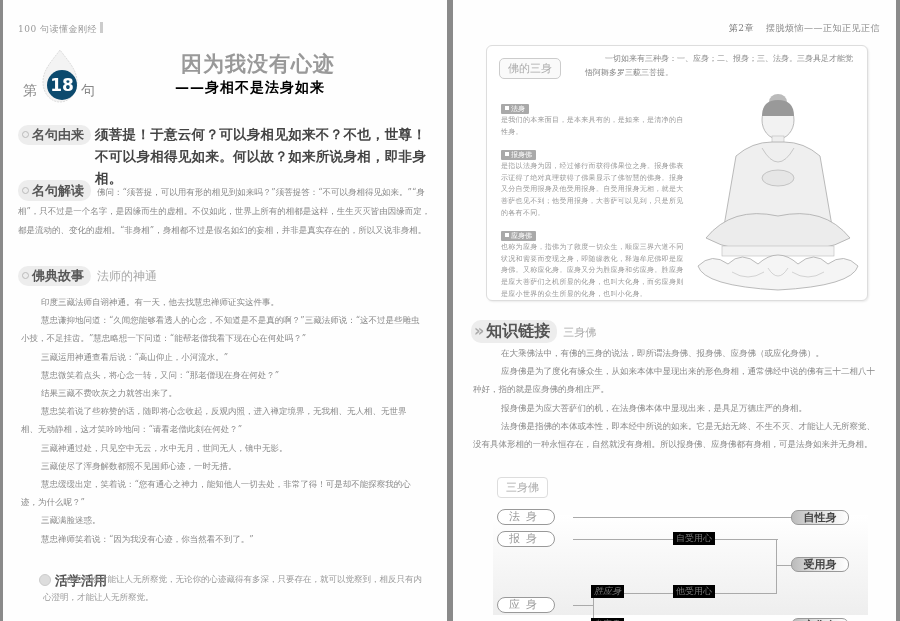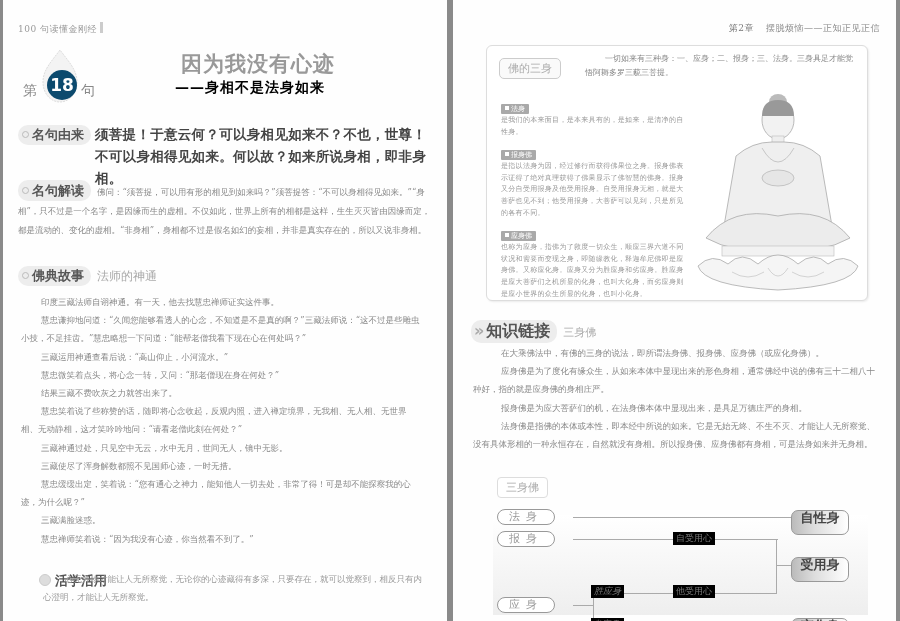--- a/index.html
+++ b/index.html
@@ -60,21 +60,21 @@
     .know-head .sec-badge { font-size: 16px; padding-left: 3px; }
     .know-head .arr { color: #aaa; font-weight: bold; margin-right: 2px; }
     .know-head .subtitle { font-family: "DejaVu Sans", sans-serif; font-size: 11px; color: #aaa; margin-left: 6px; }
     .know-body { position: absolute; left: 20px; top: 344px; width: 405px; font-size: 8.5px; color: #888; }
     .know-body p { line-height: 18.2px; text-indent: 28px; }
 
     .diagram { position: absolute; left: 30px; top: 475px; width: 385px; height: 140px; }
     .diagram .bg { position: absolute; left: 10px; top: 40px; width: 375px; height: 100px; background: linear-gradient(to bottom, #fff 0%, #eee 100%); }
     .diagram-title { position: absolute; left: 14px; top: 2px; padding: 2px 8px; border: 1px solid #ddd; border-radius: 4px; font-size: 11px; color: #aaa; background: #fff; }
     .node { position: absolute; height: 16px; border: 1px solid #999; border-radius: 8px; background: #fff; font-size: 11px; color: #999; text-align: center; line-height: 14px; letter-spacing: 6px; }
-    .res { position: absolute; height: 25px; border: 1px solid #999; border-radius: 7px; background: linear-gradient(to right, #bbb 0%, #ddd 40%, #fff 100%); font-size: 13px; font-weight: bold; color: #444; text-align: center; line-height: 13px; font-family: "DejaVu Sans", sans-serif; }
+    .res { position: absolute; height: 15px; border: 1px solid #999; border-radius: 7px; background: linear-gradient(to right, #bbb 0%, #ddd 40%, #fff 100%); font-size: 11px; font-weight: bold; color: #444; text-align: center; line-height: 13px; font-family: "DejaVu Sans", sans-serif; }
     .mid { position: absolute; font-size: 9px; color: #777; background: #000000; padding: 0 3px; }
     .ln { position: absolute; background: #aaa; }
   </style>
 </head>
 <body>
 
 <div class="page page-left">
   <div class="running-head-left">
     <span>100 句读懂金刚经</span><span class="bar"></span>
   </div>

